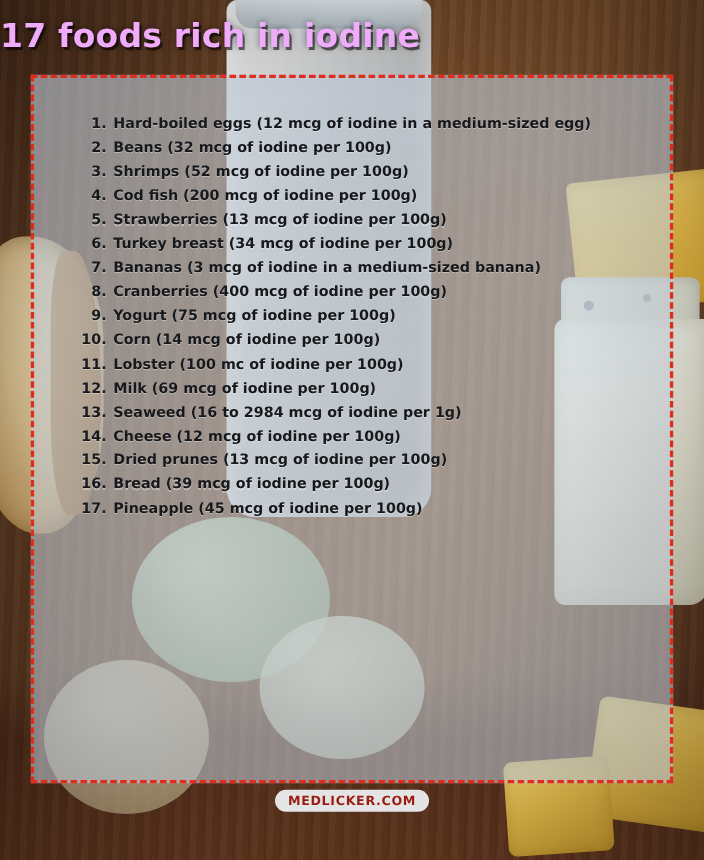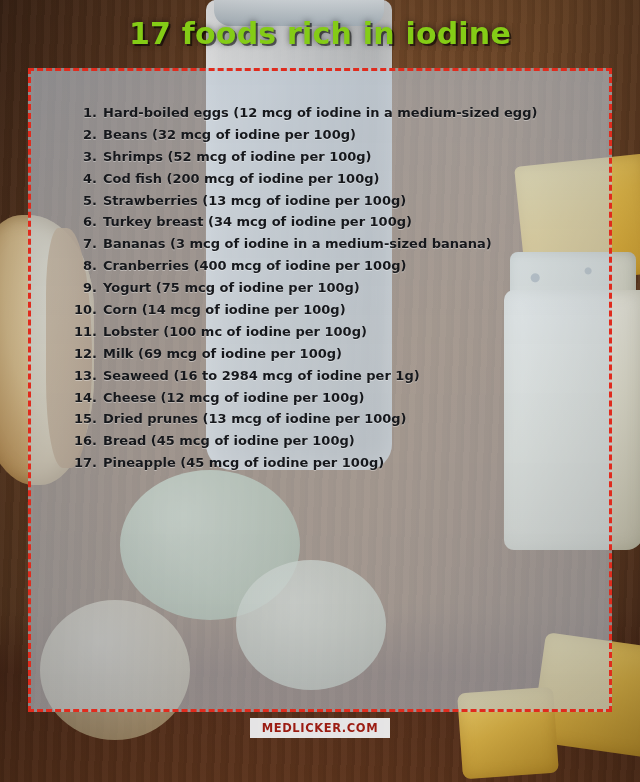--- a/index.html
+++ b/index.html
@@ -150,26 +150,26 @@
     inset: 0;
     background: radial-gradient(ellipse at 50% 45%, rgba(0,0,0,0) 45%, rgba(0,0,0,0.35) 100%);
   }
 
   
   .title {
     position: absolute;
     left: 0;
     right: 0;
     top: 16px;
-    text-align: center;
+    text-align: left;
     font-family: "DejaVu Sans", sans-serif;
     font-weight: bold;
     font-size: 30px;
     letter-spacing: 0.2px;
-    color: #84cc16;
+    color: #f0abfc;
     text-shadow:
       2px 2px 0 rgba(0,0,0,0.55),
       0 0 6px rgba(0,0,0,0.5);
   }
 
   
   .card {
     position: absolute;
     left: 28px;
     top: 68px;
@@ -212,21 +212,21 @@
     position: absolute;
     left: 0;
     right: 0;
     bottom: 44px;
     text-align: center;
   }
   .footer-badge {
     display: inline-block;
     padding: 3px 12px;
     background: rgba(242,244,246,0.92);
-    border-radius: 0;
+    border-radius: 10px;
     font-family: "DejaVu Sans", sans-serif;
     font-weight: bold;
     font-size: 11.5px;
     letter-spacing: 0.6px;
     color: #9b1c12;
   }
 </style>
 </head>
 <body>
 
@@ -265,21 +265,21 @@
       <li>Turkey breast (34 mcg of iodine per 100g)</li>
       <li>Bananas (3 mcg of iodine in a medium-sized banana)</li>
       <li>Cranberries (400 mcg of iodine per 100g)</li>
       <li>Yogurt (75 mcg of iodine per 100g)</li>
       <li>Corn (14 mcg of iodine per 100g)</li>
       <li>Lobster (100 mc of iodine per 100g)</li>
       <li>Milk (69 mcg of iodine per 100g)</li>
       <li>Seaweed (16 to 2984 mcg of iodine per 1g)</li>
       <li>Cheese (12 mcg of iodine per 100g)</li>
       <li>Dried prunes (13 mcg of iodine per 100g)</li>
-      <li>Bread (45 mcg of iodine per 100g)</li>
+      <li>Bread (39 mcg of iodine per 100g)</li>
       <li>Pineapple (45 mcg of iodine per 100g)</li>
     </ol>
   </div>
 
   <div class="footer">
     <span class="footer-badge">MEDLICKER.COM</span>
   </div>
 
 </div>
 

